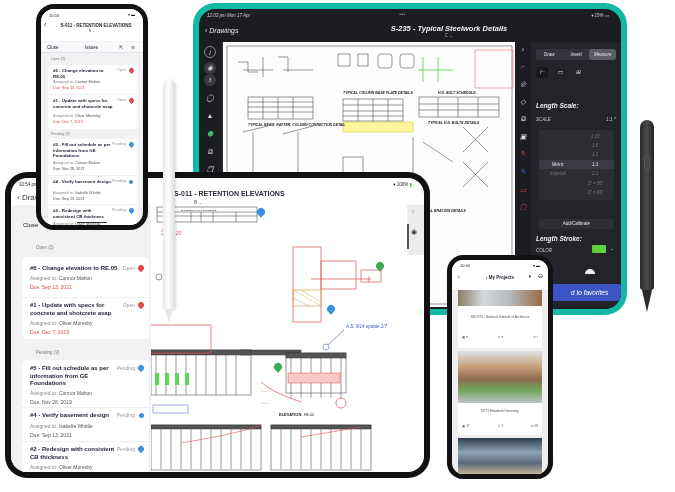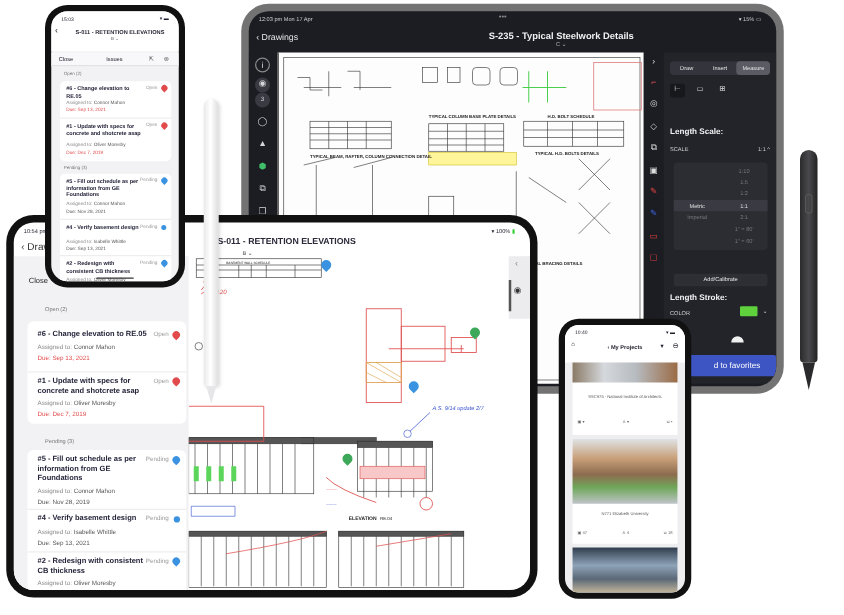--- a/index.html
+++ b/index.html
@@ -3,21 +3,21 @@
 <meta charset="utf-8">
 <style>
   * { box-sizing: border-box; margin: 0; padding: 0; }
   html, body { width: 675px; height: 492px; background: #ffffff; overflow: hidden; }
   body { position: relative; font-family: "Liberation Sans", sans-serif; color: #1c1c2a; }
 
   .device { position: absolute; background: #111; border-radius: 20px; }
   .screen { position: absolute; overflow: hidden; background: #fff; }
 
   
-  #ipad-back { left: 193px; top: 3px; width: 434px; height: 312px; border-radius: 22px; background: #737373; }
+  #ipad-back { left: 193px; top: 3px; width: 434px; height: 312px; border-radius: 22px; background: #14b8a6; font-style: italic; }
   #ipad-back .screen { left: 6px; top: 6px; width: 422px; height: 300px; background: #1c1d22; border-radius: 16px; }
   .bk-status { position: absolute; top: 4px; left: 8px; font-size: 4.5px; color: #cfd0d4; }
   .bk-status-r { position: absolute; top: 4px; right: 12px; font-size: 4.5px; color: #cfd0d4; }
   .bk-dots { position: absolute; top: 2px; left: 200px; font-size: 6px; color: #888; }
   .bk-back { position: absolute; top: 18px; left: 6px; font-size: 7px; color: #e8e8ea; }
   .bk-title { position: absolute; top: 15px; left: 150px; width: 200px; text-align: center; font-size: 7.5px; font-weight: bold; color: #f0f0f2; }
   .bk-sub { position: absolute; top: 24px; left: 150px; width: 200px; text-align: center; font-size: 4.5px; color: #aaa; }
   .bk-leftbar { position: absolute; left: 0; top: 33px; width: 22px; height: 150px; background: #1c1d22; }
   .bk-tool { position: absolute; left: 5px; width: 12px; height: 12px; border-radius: 6px; color: #d6d6da; font-size: 7px; text-align: center; line-height: 12px; }
   .bk-drawing { position: absolute; left: 23px; top: 33px; width: 293px; height: 265px; background: #fdfdfd; border-left: 1px solid #333; }

